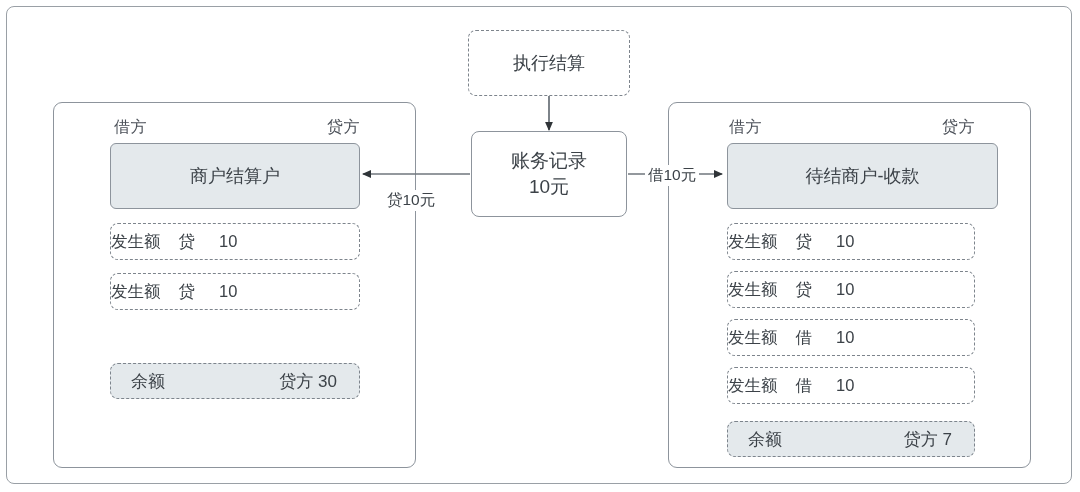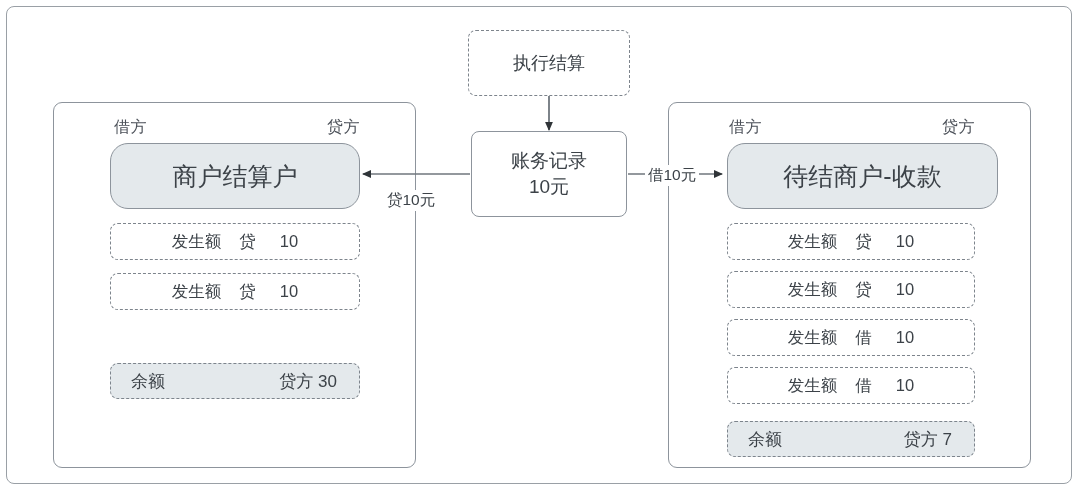--- a/index.html
+++ b/index.html
@@ -51,44 +51,44 @@
   .col-head.credit { right: 55px; }
 
   
   .acct-title {
     position: absolute;
     left: 56px;
     width: 250px;
     height: 66px;
     background: #e4e9ec;
     border: 1.6px solid #8d949c;
-    border-radius: 18px;
+    border-radius: 6px;
     box-sizing: border-box;
     display: flex;
     align-items: center;
     justify-content: center;
-    font-size: 25px;
+    font-size: 18px;
     color: #3c4248;
     top: 40px;
   }
   #panel-right .acct-title { width: 271px; left: 58px; }
 
   
   .entry {
     position: absolute;
     left: 56px;
     width: 250px;
     height: 37px;
     border: 1.7px dashed #7d848c;
     border-radius: 8px;
     box-sizing: border-box;
     background: #ffffff;
     display: flex;
     align-items: center;
-    justify-content: center;
+    justify-content: flex-start;
     font-size: 16.5px;
     color: #3c4248;
   }
   #panel-right .entry { width: 248px; left: 58px; }
   .entry .e-label { }
   .entry .e-dir   { margin-left: 18px; }
   .entry .e-amt   { margin-left: 24px; }
 
   
   .balance {

